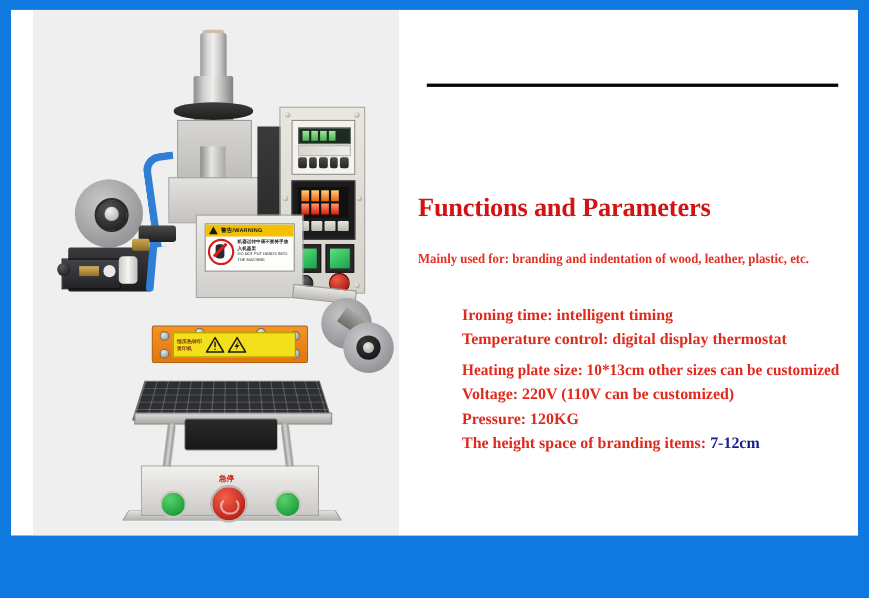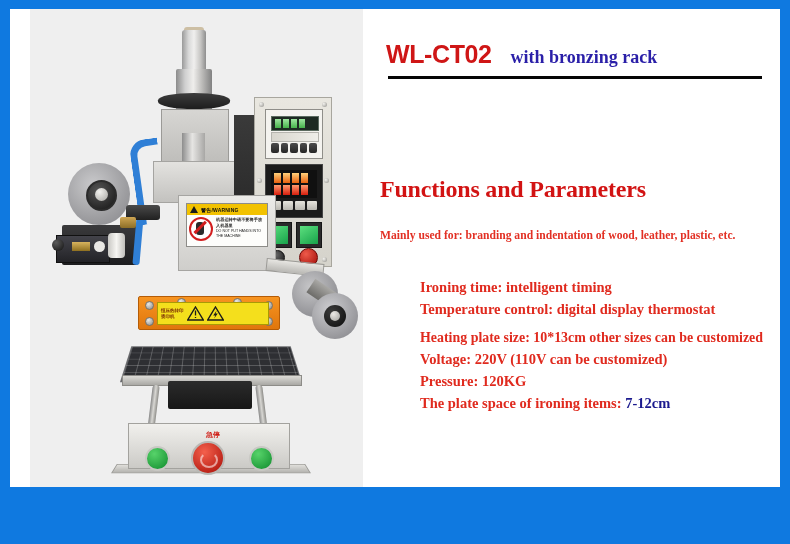--- a/index.html
+++ b/index.html
@@ -309,21 +309,21 @@
     background: radial-gradient(circle at 38% 30%,#f4604c,#a80d06);
     border: 2px solid #b9b8b4;
   }
   .estop::after {
     content: ""; position: absolute; left: 7px; top: 9px; width: 14px; height: 12px;
     border: 2px solid rgba(255,255,255,.55); border-radius: 50%;
     border-top-color: transparent;
   }
   .estop-cn {
     position: absolute; left: 63px; top: 6px; width: 28px;
-    text-align: right; color: #cf1a12; font-size: 7px; font-weight: bold;
+    text-align: center; color: #cf1a12; font-size: 7px; font-weight: bold;
   }
   .base-rod {
     position: absolute; top: 416px; width: 5px; height: 34px;
     background: linear-gradient(90deg,#8f8e8a,#e4e3df,#93928e);
   }
   .base-rod.l { left: 126px; }
   .base-rod.r { left: 226px; }
   
   .reel-big {
     position: absolute; left: 38px; top: 154px; width: 62px; height: 62px;
@@ -610,36 +610,32 @@
           <div class="estop-cn">急停</div>
           <div class="estop"></div>
           <div class="green-btn r"></div>
         </div>
 
       </div>
     </div>
 
     <div class="text-col">
 
-      <div class="title-row">
-        <span class="model">WL-CT02</span>
-        <span class="subtitle">with bronzing rack</span>
-      </div>
       <div class="title-rule"></div>
 
       <div class="heading">Functions and Parameters</div>
 
       <div class="lead">Mainly used for: branding and indentation of wood, leather, plastic, etc.</div>
 
       <ul class="specs">
         <li>Ironing time: intelligent timing</li>
         <li>Temperature control: digital display thermostat</li>
         <li class="gapped tight">Heating plate size: 10*13cm other sizes can be customized</li>
         <li>Voltage: 220V (110V can be customized)</li>
         <li>Pressure: 120KG</li>
-        <li><span>The plate space of ironing items: </span><span class="blue-val">7-12cm</span></li>
+        <li><span>The height space of branding items: </span><span class="blue-val">7-12cm</span></li>
       </ul>
 
     </div>
   </div>
 
   <div class="bottom-band"></div>
 </div>
 
 </body></html>

